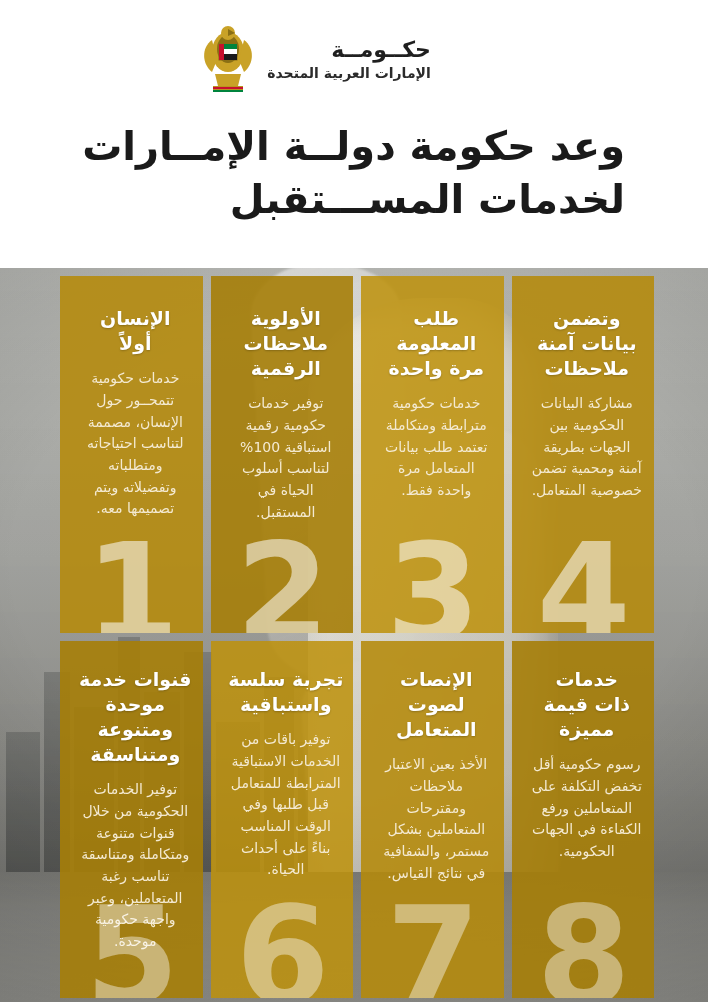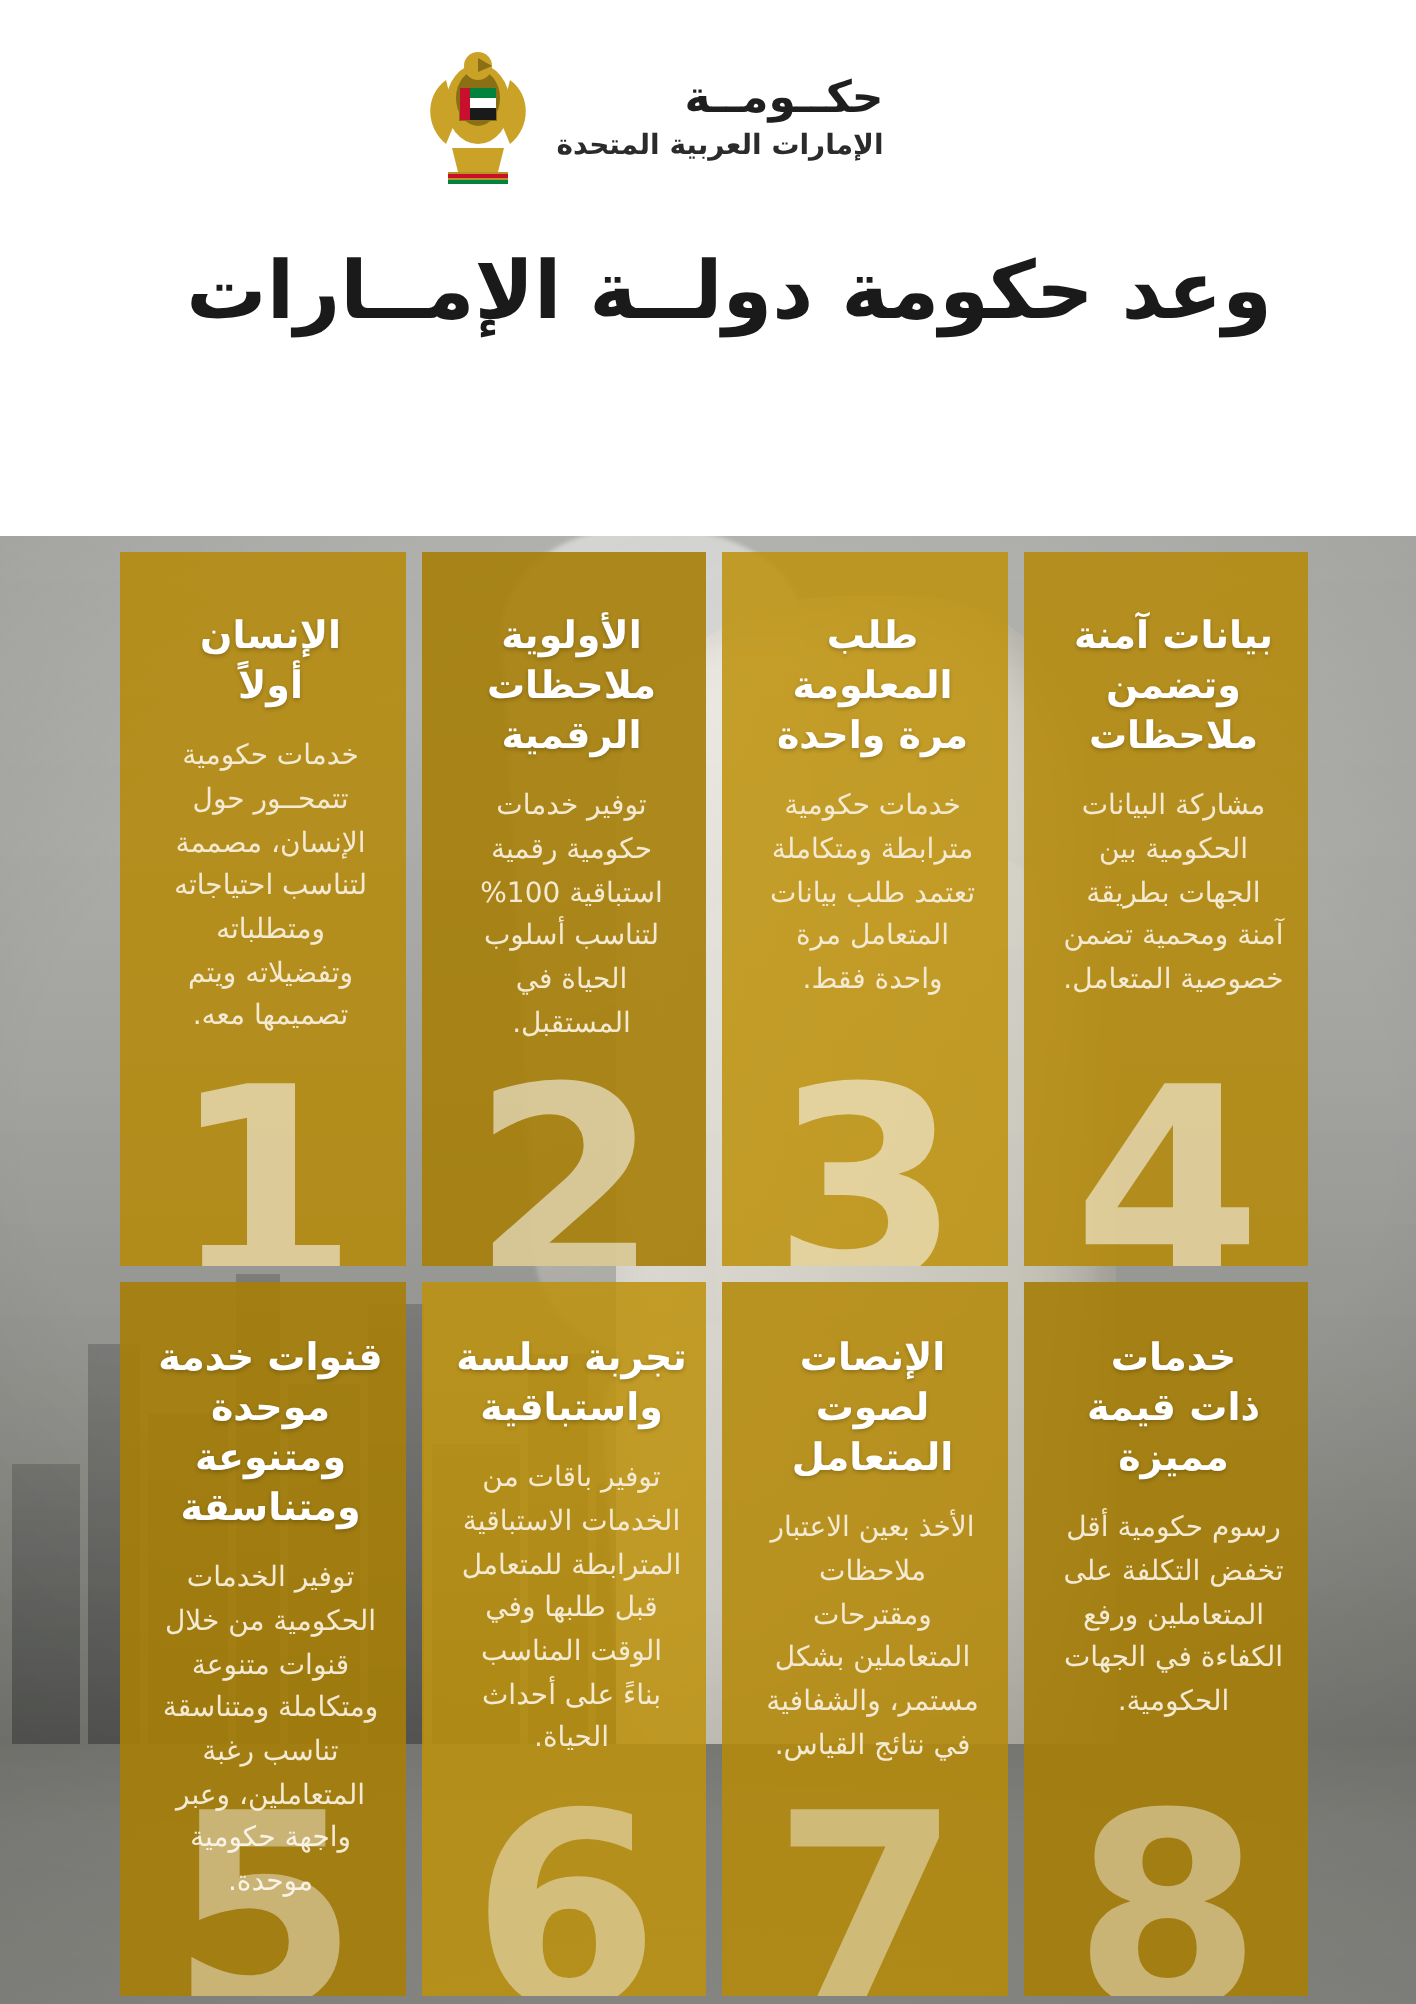--- a/index.html
+++ b/index.html
@@ -19,21 +19,21 @@
     position: relative;
     width: 708px;
     height: 1002px;
     background: #ffffff;
     overflow: hidden;
   }
 
   
   .header {
     position: absolute;
-    top: 0; left: 16px;
+    top: 0; left: 5px;
     width: 620px;
     height: 268px;
     background: #ffffff;
     z-index: 5;
   }
 
   .emblem-row {
     display: flex;
     flex-direction: row-reverse;
     align-items: center;
@@ -239,20 +239,21 @@
         </svg>
       </div>
       <div class="gov-text">
         <div class="line1">حكــومــة</div>
         <div class="line2">الإمارات العربية المتحدة</div>
       </div>
     </div>
 
     <div class="title-block">
       <div class="title-line l1">وعد حكومة دولــة الإمــارات</div>
+      <div class="title-line l2">لخدمات المســـتقبل</div>
     </div>
   </div>
 
   <div class="photo">
     <div class="ph-sky"></div>
 
     <div class="ph-city">
       <div class="bldg" style="left:6px;  width:34px; height:150px;"></div>
       <div class="bldg" style="left:44px; width:26px; height:210px;"></div>
       <div class="bldg" style="left:74px; width:40px; height:175px;"></div>
@@ -274,22 +275,22 @@
 
     <div class="ph-ground"></div>
     <div class="ph-grade"></div>
     <div class="ph-vignette"></div>
   </div>
 
   <div class="grid">
 
     <div class="card row1">
       <div class="card-title">
+        <div>وتضمن</div>
         <div>بيانات آمنة</div>
-        <div>وتضمن</div>
         <div>ملاحظات</div>
       </div>
       <div class="card-desc">مشاركة البيانات الحكومية بين الجهات بطريقة آمنة ومحمية تضمن خصوصية المتعامل.</div>
       <div class="card-num">4</div>
     </div>
 
     <div class="card row1 light">
       <div class="card-title">
         <div>طلب</div>
         <div>المعلومة</div>

